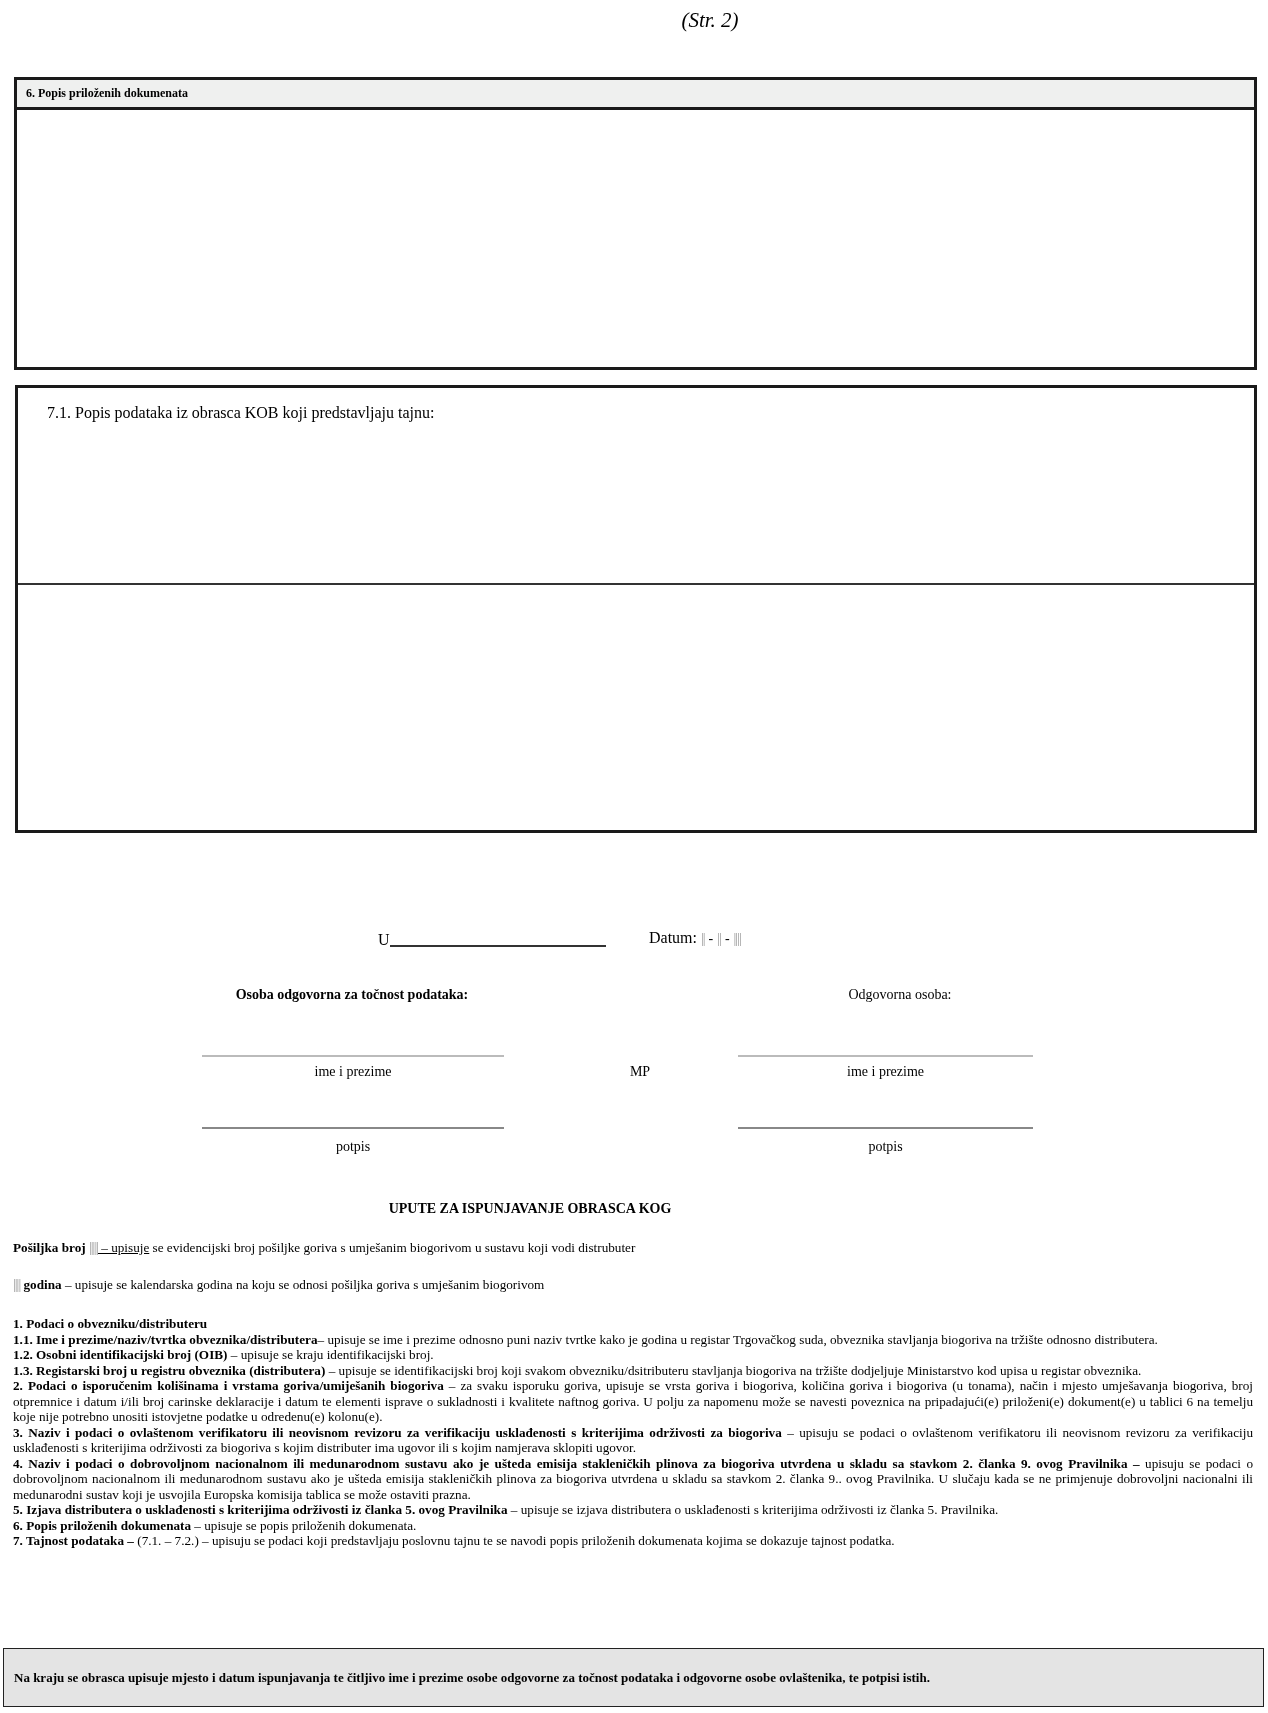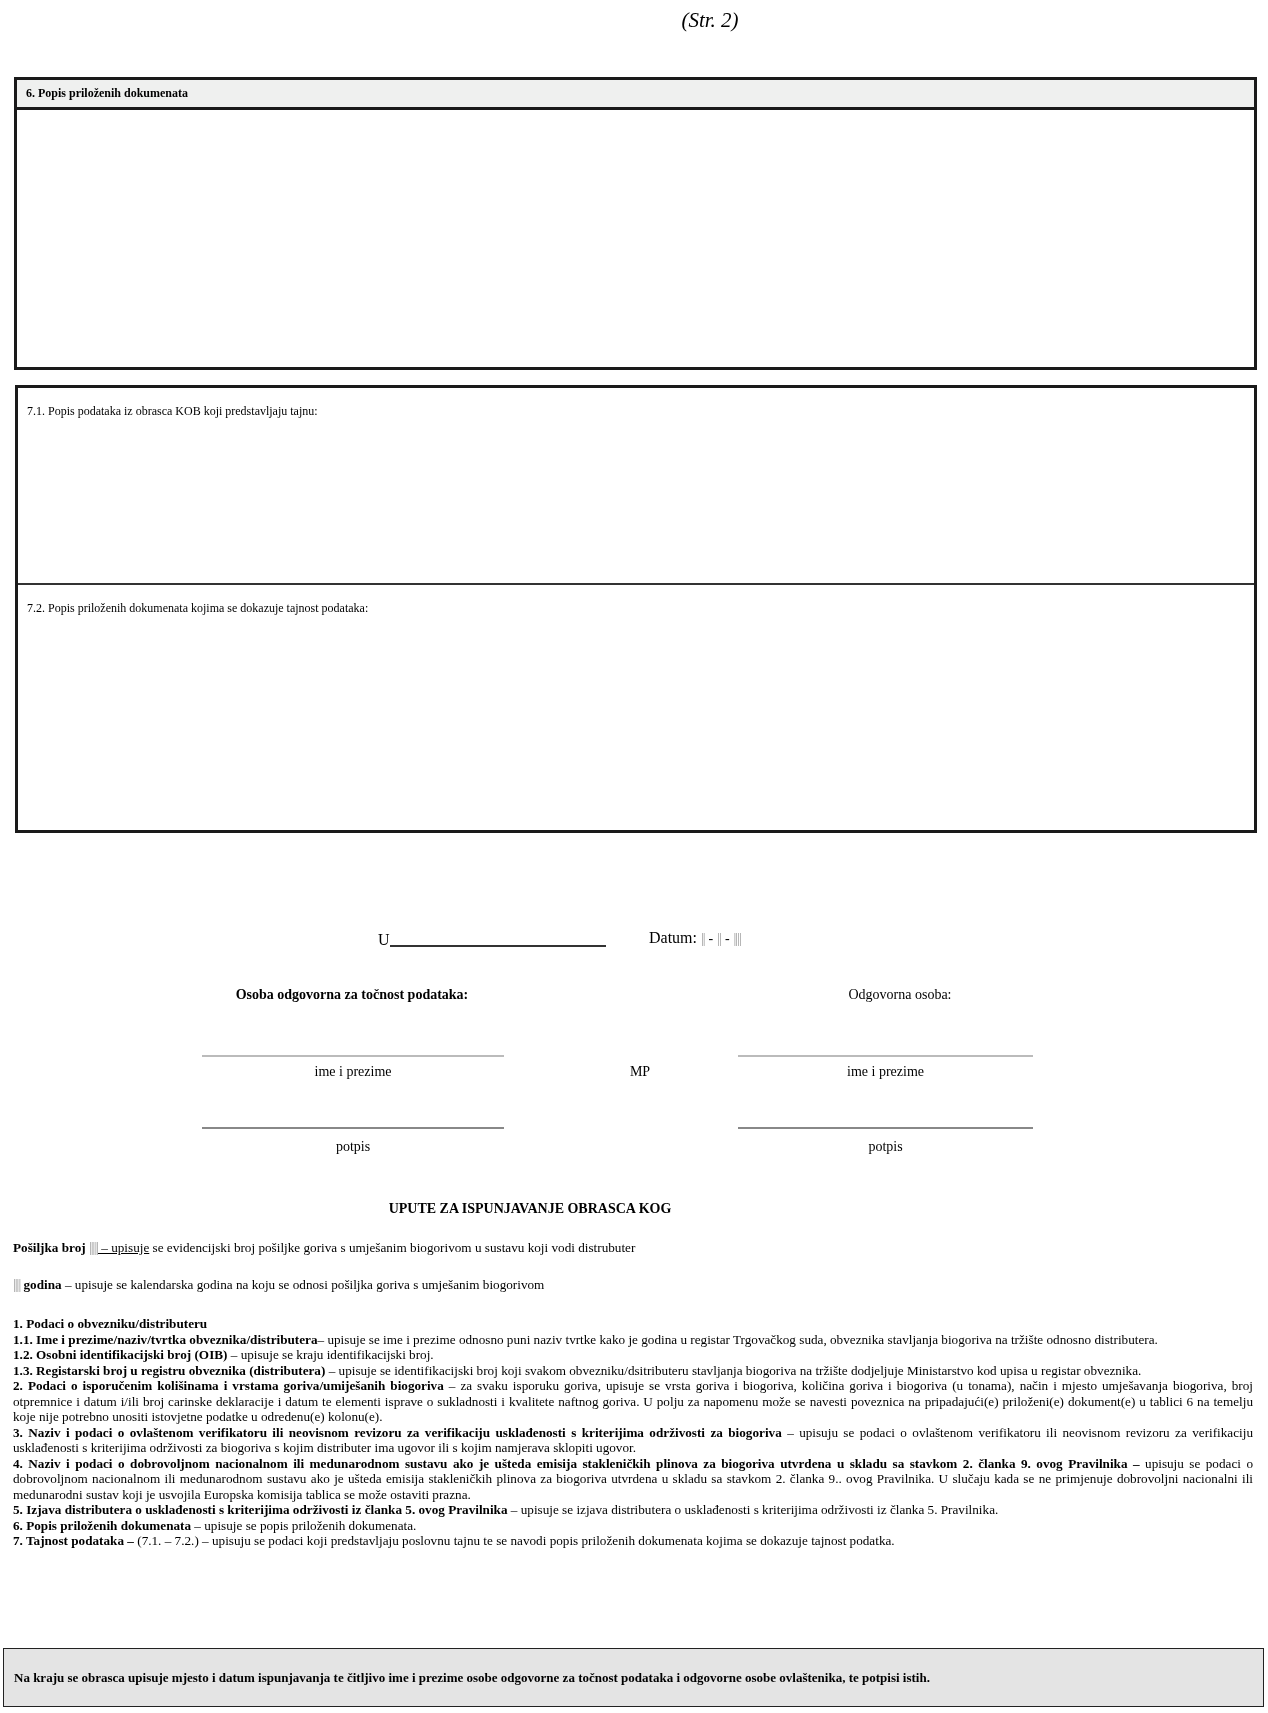--- a/index.html
+++ b/index.html
@@ -13,21 +13,21 @@
       font-style: italic; font-size: 21px;
     }
     .box {
       border: 3px solid #1a1a1a; box-sizing: border-box; background: #fff;
     }
     .box-head {
       background: #eff0ef; border-bottom: 3px solid #1a1a1a;
       font-weight: bold; font-size: 12px; padding-left: 9px;
       box-sizing: border-box; display: flex; align-items: center;
     }
-    .cell-label { font-size: 12px; padding: 16px 5px 0 9px; }
+    .cell-label { font-size: 16px; padding: 16px 5px 0 9px; margin-left: 20px; }
     .cell-divider { border-top: 2px solid #333; }
     .sig { font-size: 14px; text-align: center; }
     .line-light { height: 0; border-top: 2px solid #bbbbbb; }
     .line-dark { height: 0; border-top: 2px solid #888888; }
     .field-ticks { color: #9a9a9a; letter-spacing: -1px; font-size: 14px; }
     .instr { font-size: 13.2px; line-height: 15.5px; text-align: justify; }
     .instr b { font-weight: bold; }
     .footer-box {
       left: 3px; top: 1648px; width: 1261px; height: 59px;
       background: #e4e4e4; border: 1px solid #222; box-sizing: border-box;
@@ -45,23 +45,20 @@
     <span>6. Popis priloženih dokumenata</span>
   </div>
   <div style="height:254px;"></div>
 </div>
 
 <div class="abs box" style="left:15px; top:385px; width:1242px; height:448px;">
   <div style="height:195px; position:relative;">
     <div class="cell-label">7.1. Popis podataka iz obrasca KOB koji predstavljaju tajnu:</div>
   </div>
   <div class="cell-divider"></div>
-  <div style="height:204px; position:relative;">
-    <div class="cell-label">7.2. Popis priloženih dokumenata kojima se dokazuje tajnost podataka:</div>
-  </div>
 </div>
 
 <div class="abs" style="left:378px; top:929px; font-size:16px; display:flex; align-items:flex-end;">
   <span>U</span>
   <span style="display:inline-block; width:216px; border-bottom:2px solid #333; height:16px; margin-bottom:2px;"></span>
 </div>
 <div class="abs" style="left:649px; top:929px; font-size:16px;">
   <span>Datum:</span>
   <span class="field-ticks">||</span>
   <span style="font-size:14px;">-</span>

